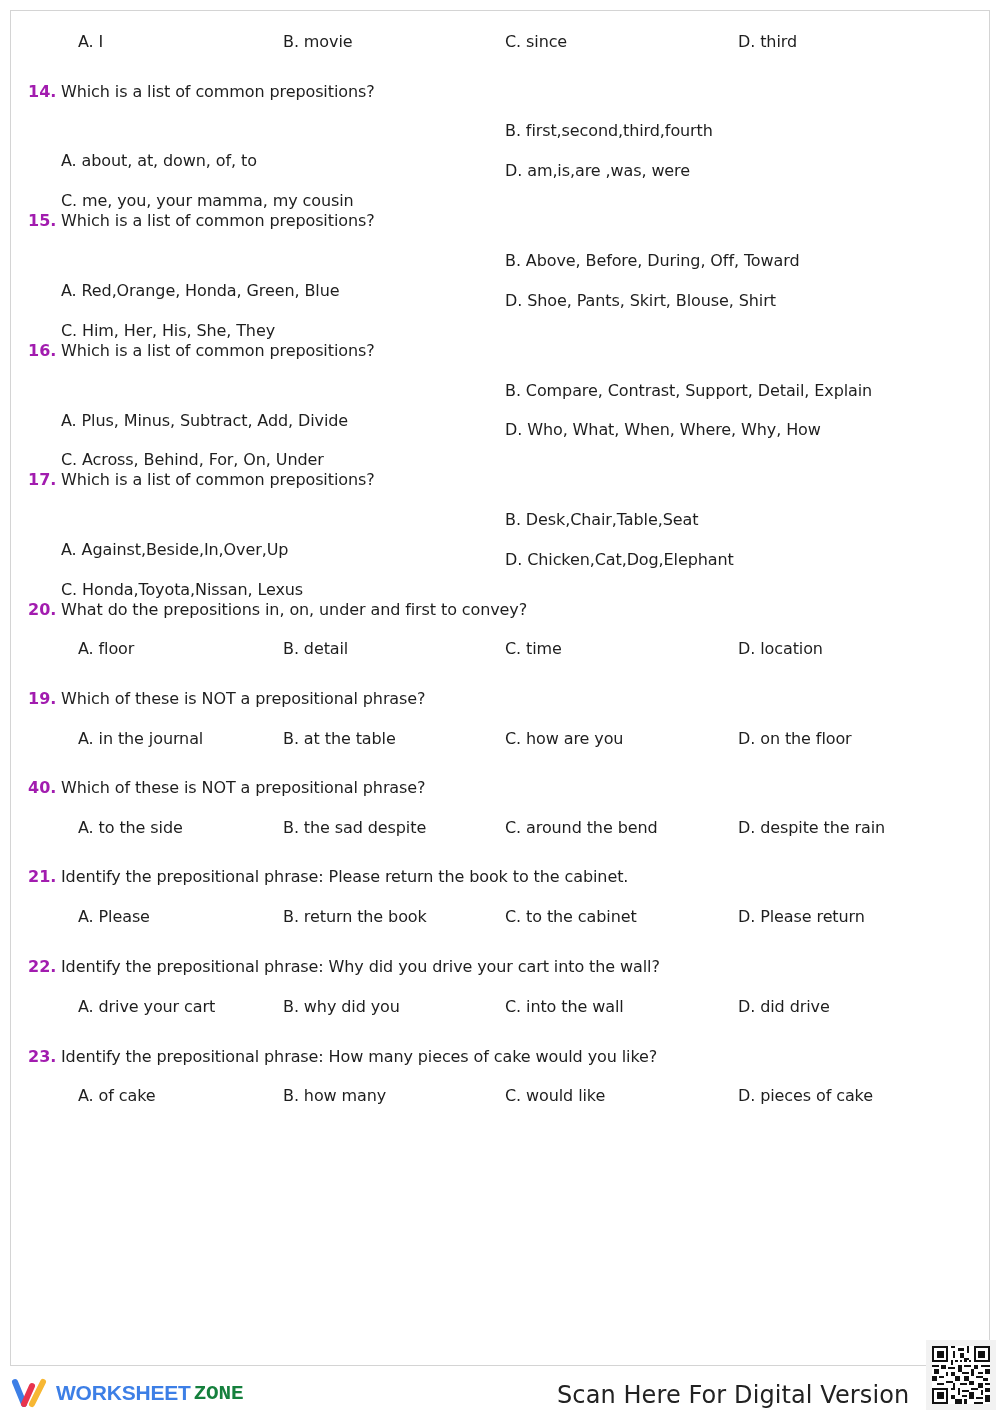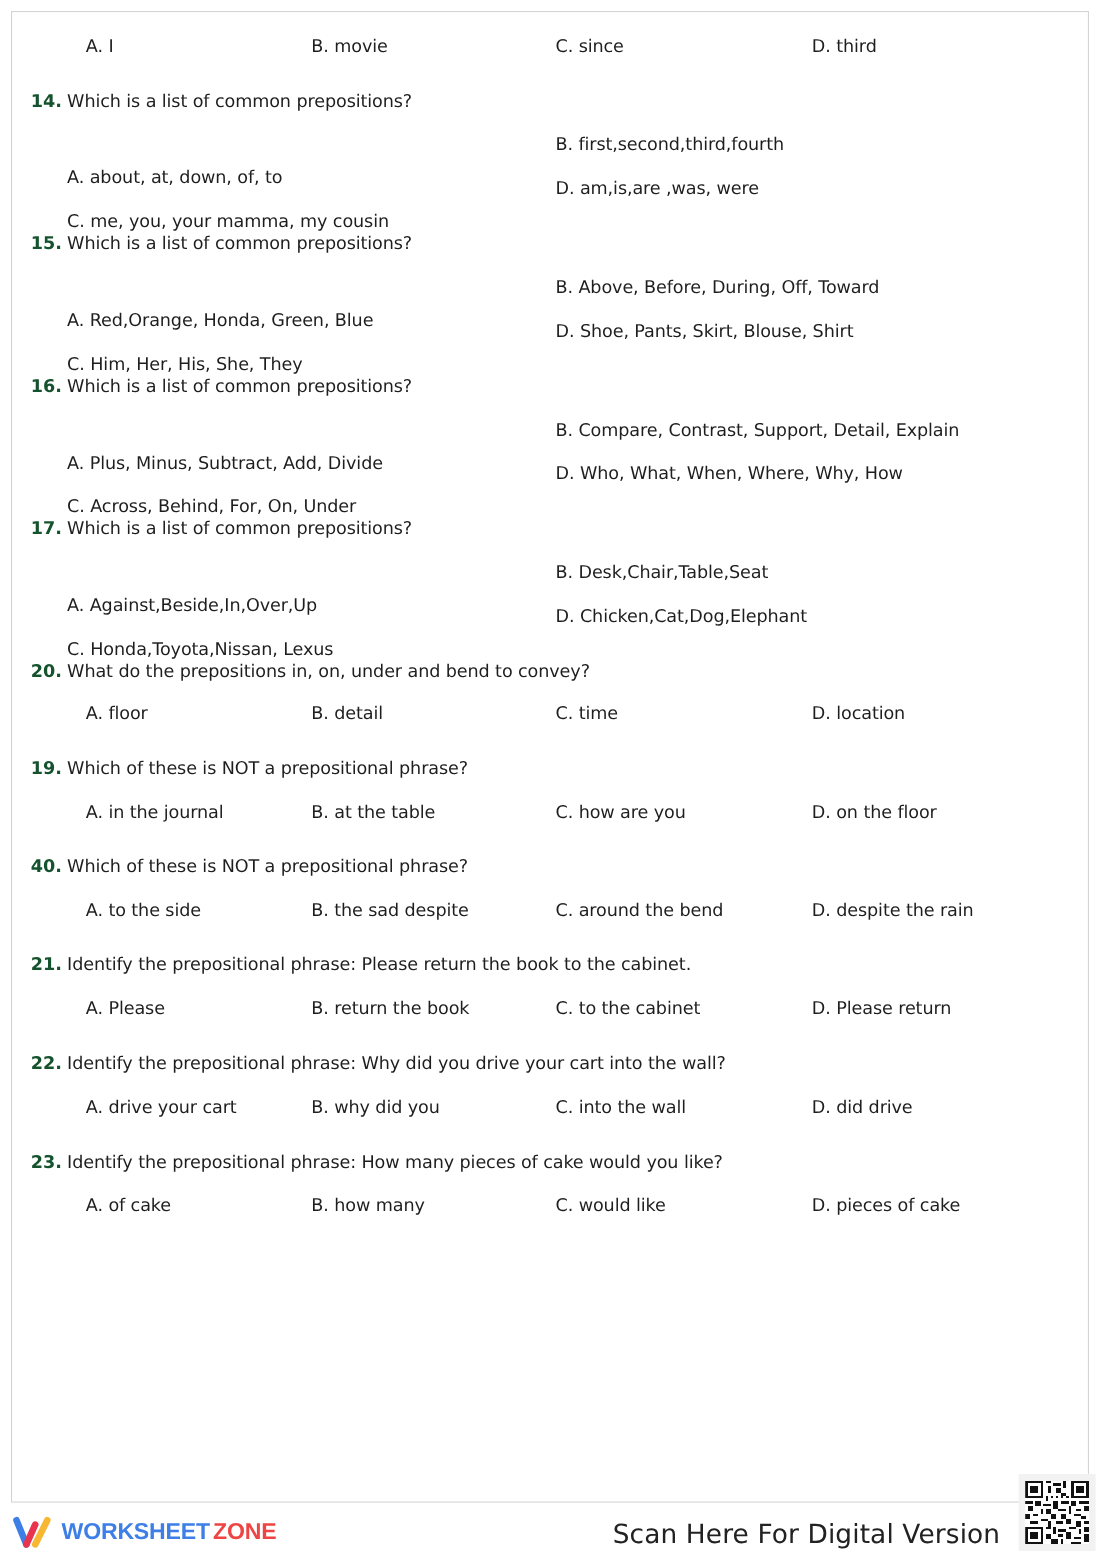--- a/index.html
+++ b/index.html
@@ -28,21 +28,21 @@
       line-height: 20px;
       white-space: nowrap;
       letter-spacing: -0.1px;
     }
     .qnum {
       position: absolute;
       left: 28px;
       font-weight: bold;
       font-size: 16px;
       line-height: 20px;
-      color: #14532d;
+      color: #a21caf;
     }
     .qtext {
       left: 61px;
       color: #1e1e1e;
     }
     .opt { color: #1e1e1e; }
     .col0 { left: 78px; }
     .col1 { left: 283px; }
     .col2 { left: 505px; }
     .col3 { left: 728px; margin-left: 10px; }
@@ -60,24 +60,24 @@
     }
     .logo-mark { width: 40px; height: 32px; margin-right: 6px; }
     .logo-word1 {
       font-family: "Liberation Sans", sans-serif;
       font-weight: bold;
       font-size: 21px;
       color: #3d7fe6;
       letter-spacing: -0.2px;
     }
     .logo-word2 {
-      font-family: Liberation Sans, sans-serif;
+      font-family: Liberation Mono, monospace;
       font-weight: bold;
       font-size: 21px;
-      color: #ef4444;
+      color: #15803d;
       margin-left: 3px;
       letter-spacing: -0.2px;
     }
     .scan-text {
       position: absolute;
       left: 557px;
       top: 1380px;
       font-family: "DejaVu Sans", sans-serif;
       font-size: 24px;
       line-height: 30px;
@@ -127,21 +127,21 @@
 <div class="line opt colR" style="top:420px">D. Who, What, When, Where, Why, How</div>
 
 <div class="qnum" style="top:470px">17.</div>
 <div class="line qtext" style="top:470px">Which is a list of common prepositions?</div>
 <div class="line opt colL" style="top:510px">A. Against,Beside,In,Over,Up</div>
 <div class="line opt colR" style="top:510px">B. Desk,Chair,Table,Seat</div>
 <div class="line opt colL" style="top:550px">C. Honda,Toyota,Nissan, Lexus</div>
 <div class="line opt colR" style="top:550px">D. Chicken,Cat,Dog,Elephant</div>
 
 <div class="qnum" style="top:600px">20.</div>
-<div class="line qtext" style="top:600px">What do the prepositions in, on, under and bend to convey?</div>
+<div class="line qtext" style="top:600px">What do the prepositions in, on, under and first to convey?</div>
 <div class="line opt col0" style="top:639px">A. floor</div>
 <div class="line opt col1" style="top:639px">B. detail</div>
 <div class="line opt col2" style="top:639px">C. time</div>
 <div class="line opt col3" style="top:639px">D. location</div>
 
 <div class="qnum" style="top:689px">19.</div>
 <div class="line qtext" style="top:689px">Which of these is NOT a prepositional phrase?</div>
 <div class="line opt col0" style="top:729px">A. in the journal</div>
 <div class="line opt col1" style="top:729px">B. at the table</div>
 <div class="line opt col2" style="top:729px">C. how are you</div>

